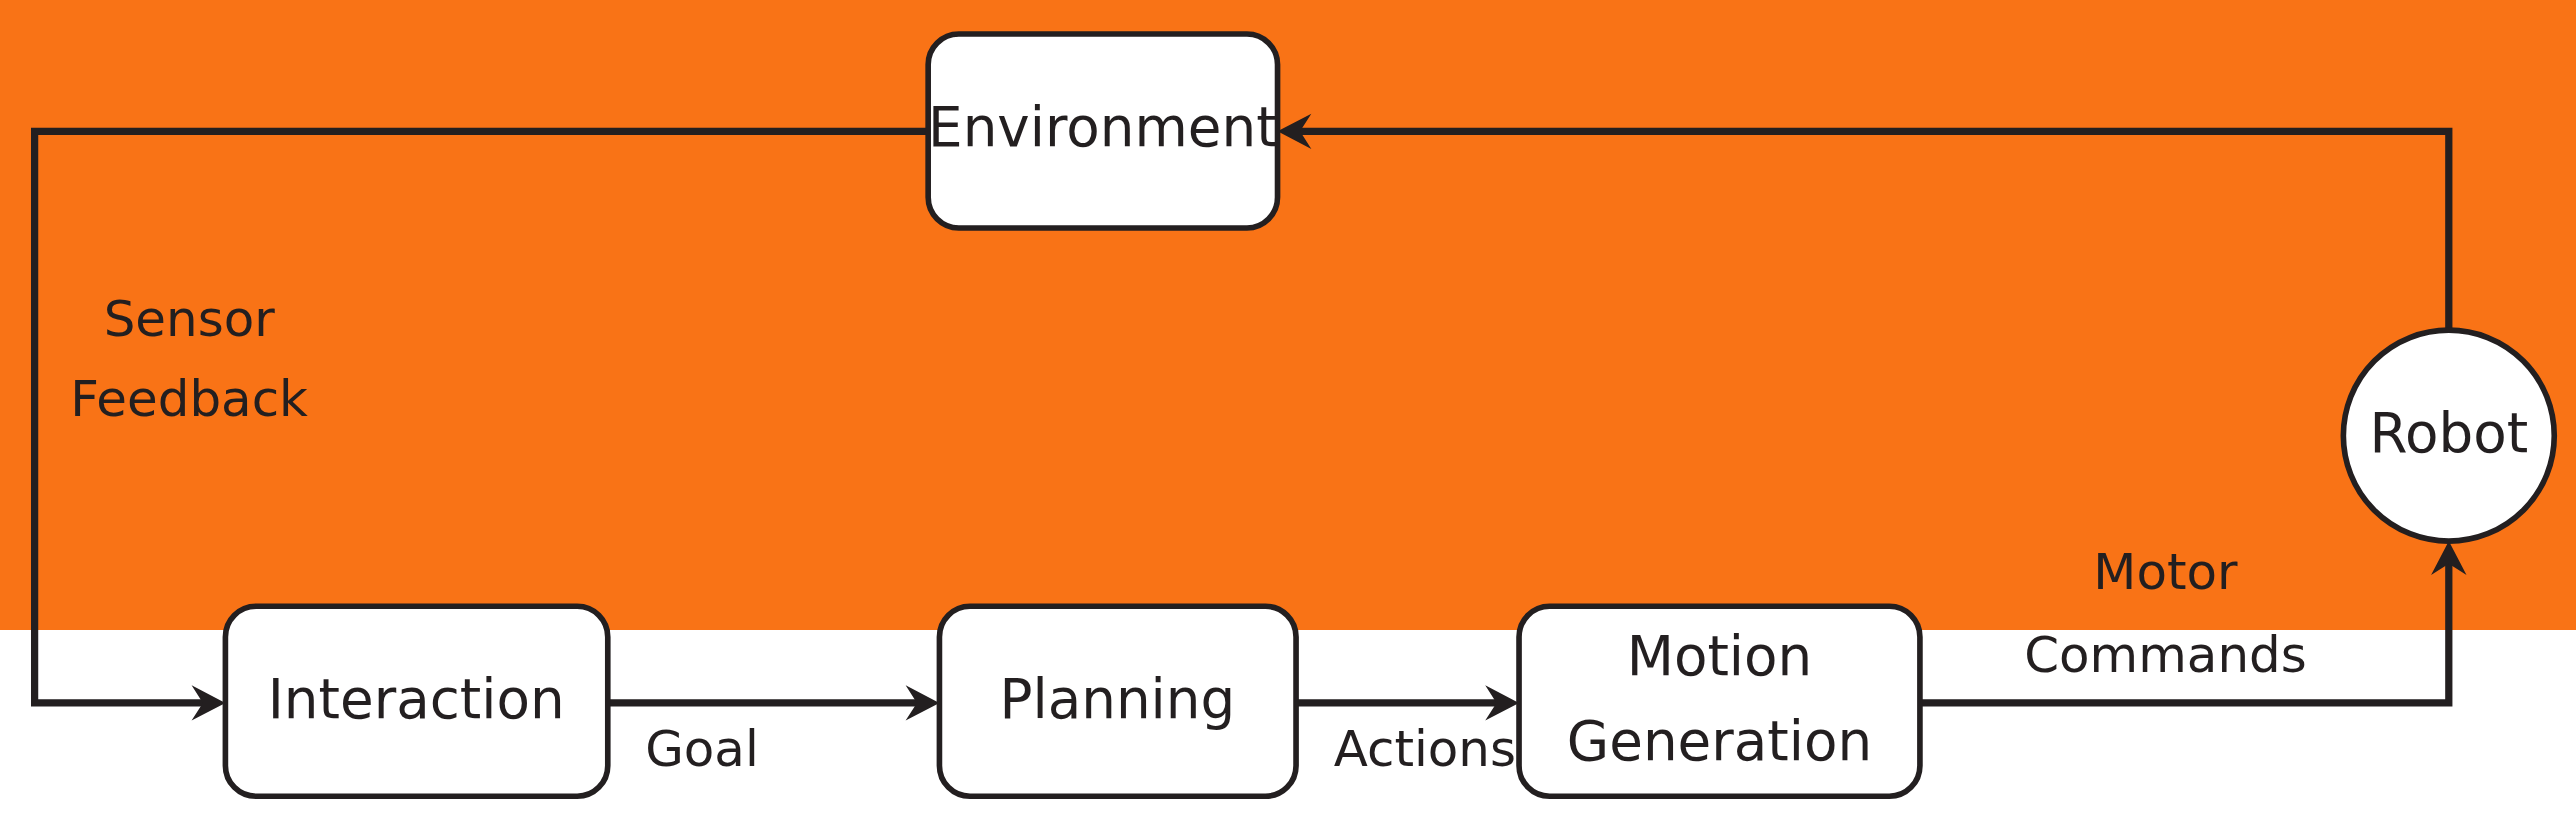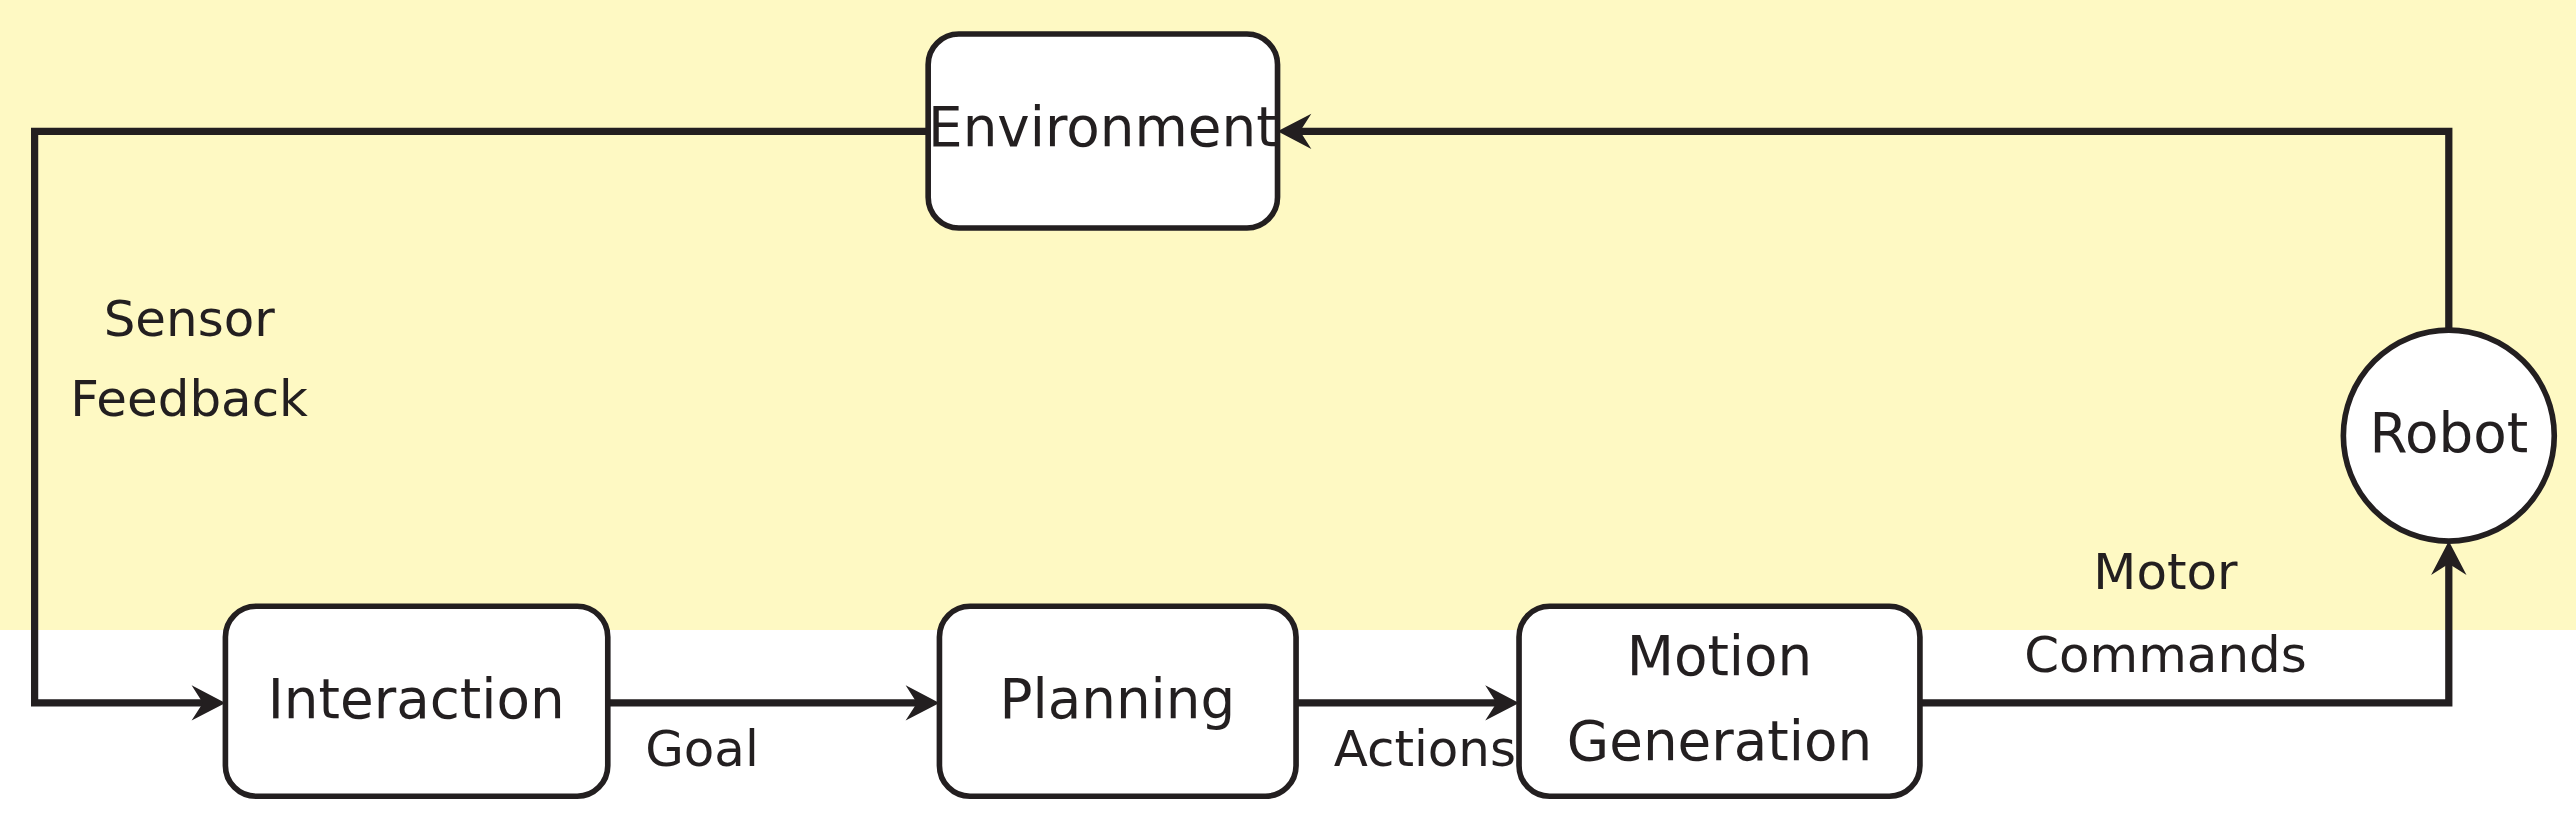--- a/index.html
+++ b/index.html
@@ -11,21 +11,21 @@
   body {
     width: 2576px;
     height: 827px;
     overflow: hidden;
     font-family: "DejaVu Sans", "Liberation Sans", sans-serif;
   }
   #diagram-root {
     position: relative;
     width: 2576px;
     height: 630px;
-    background: #fef9c3;
+    background: #f97316;
   }
   svg#flow-svg {
     display: block;
     width: 2576px;
     height: 827px;
   }
   .node-shape {
     fill: #ffffff;
     stroke: #231f20;
     stroke-width: 7;

